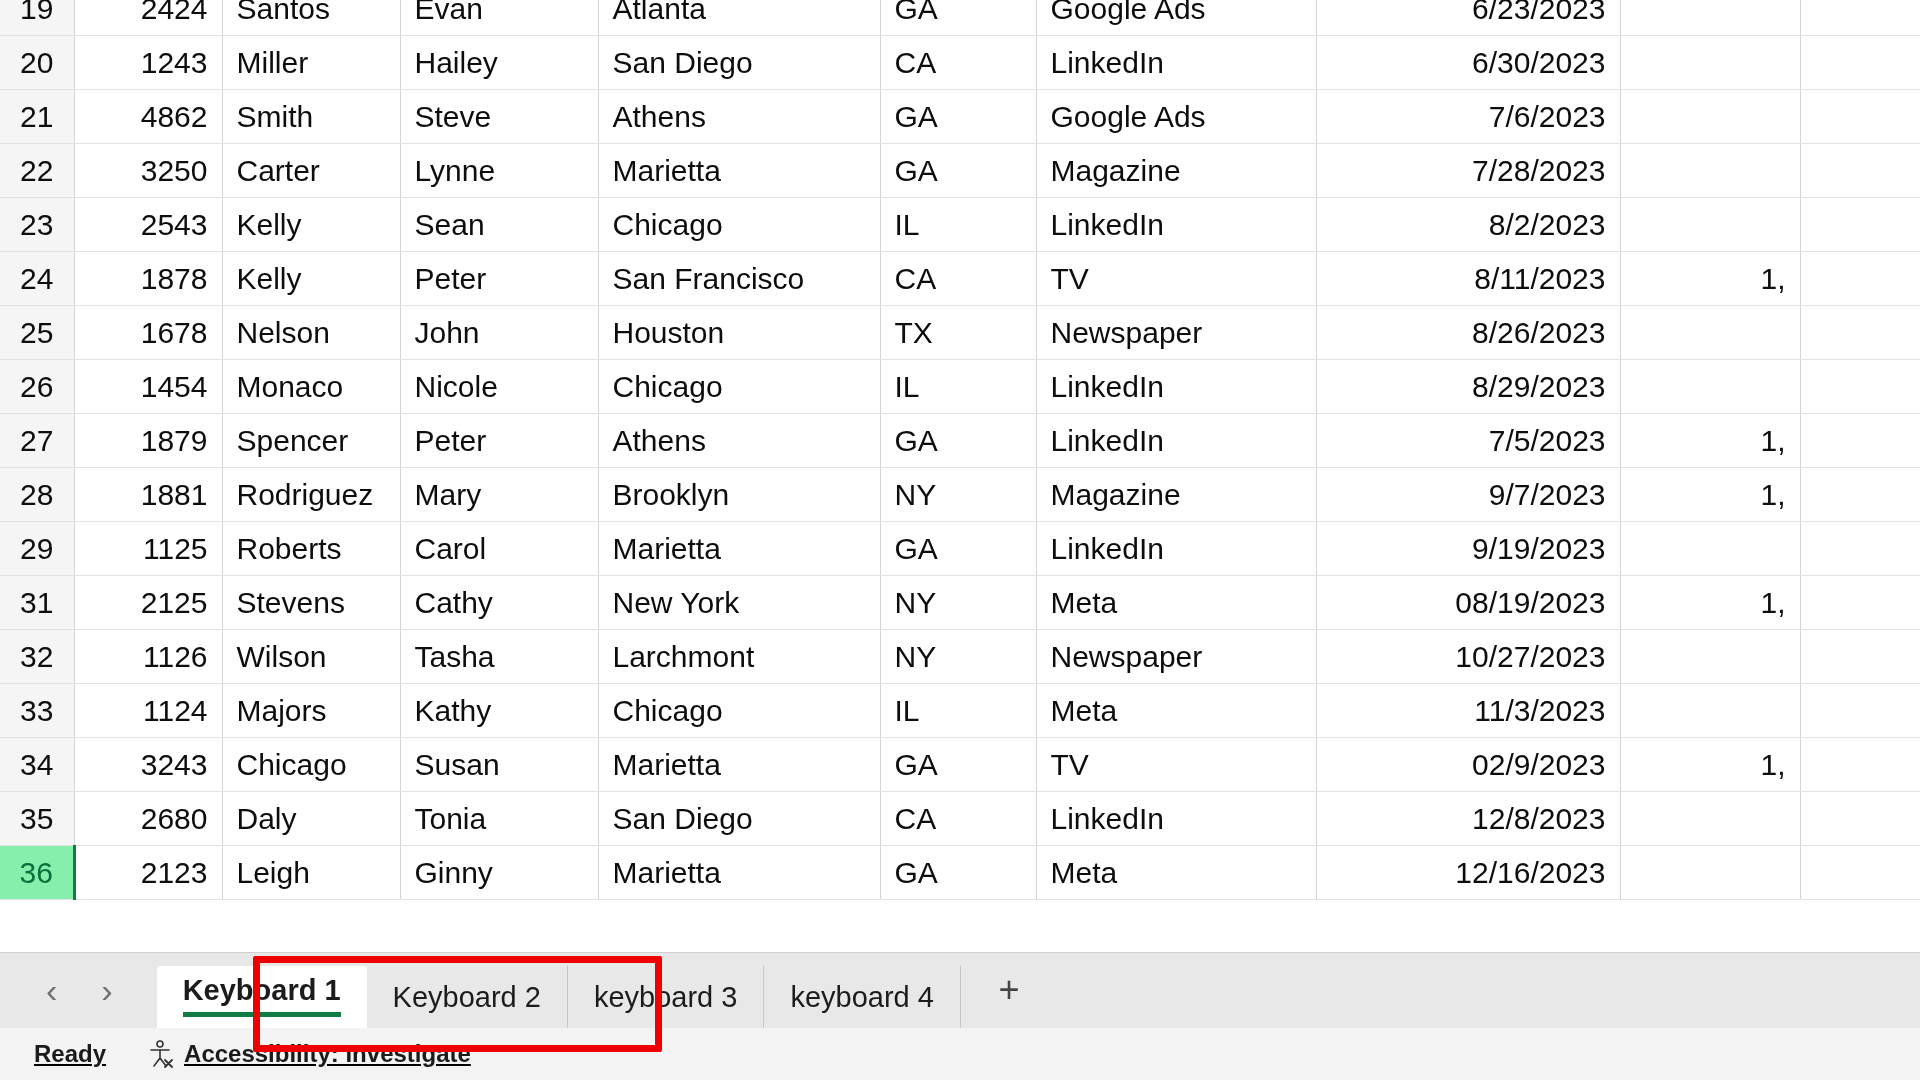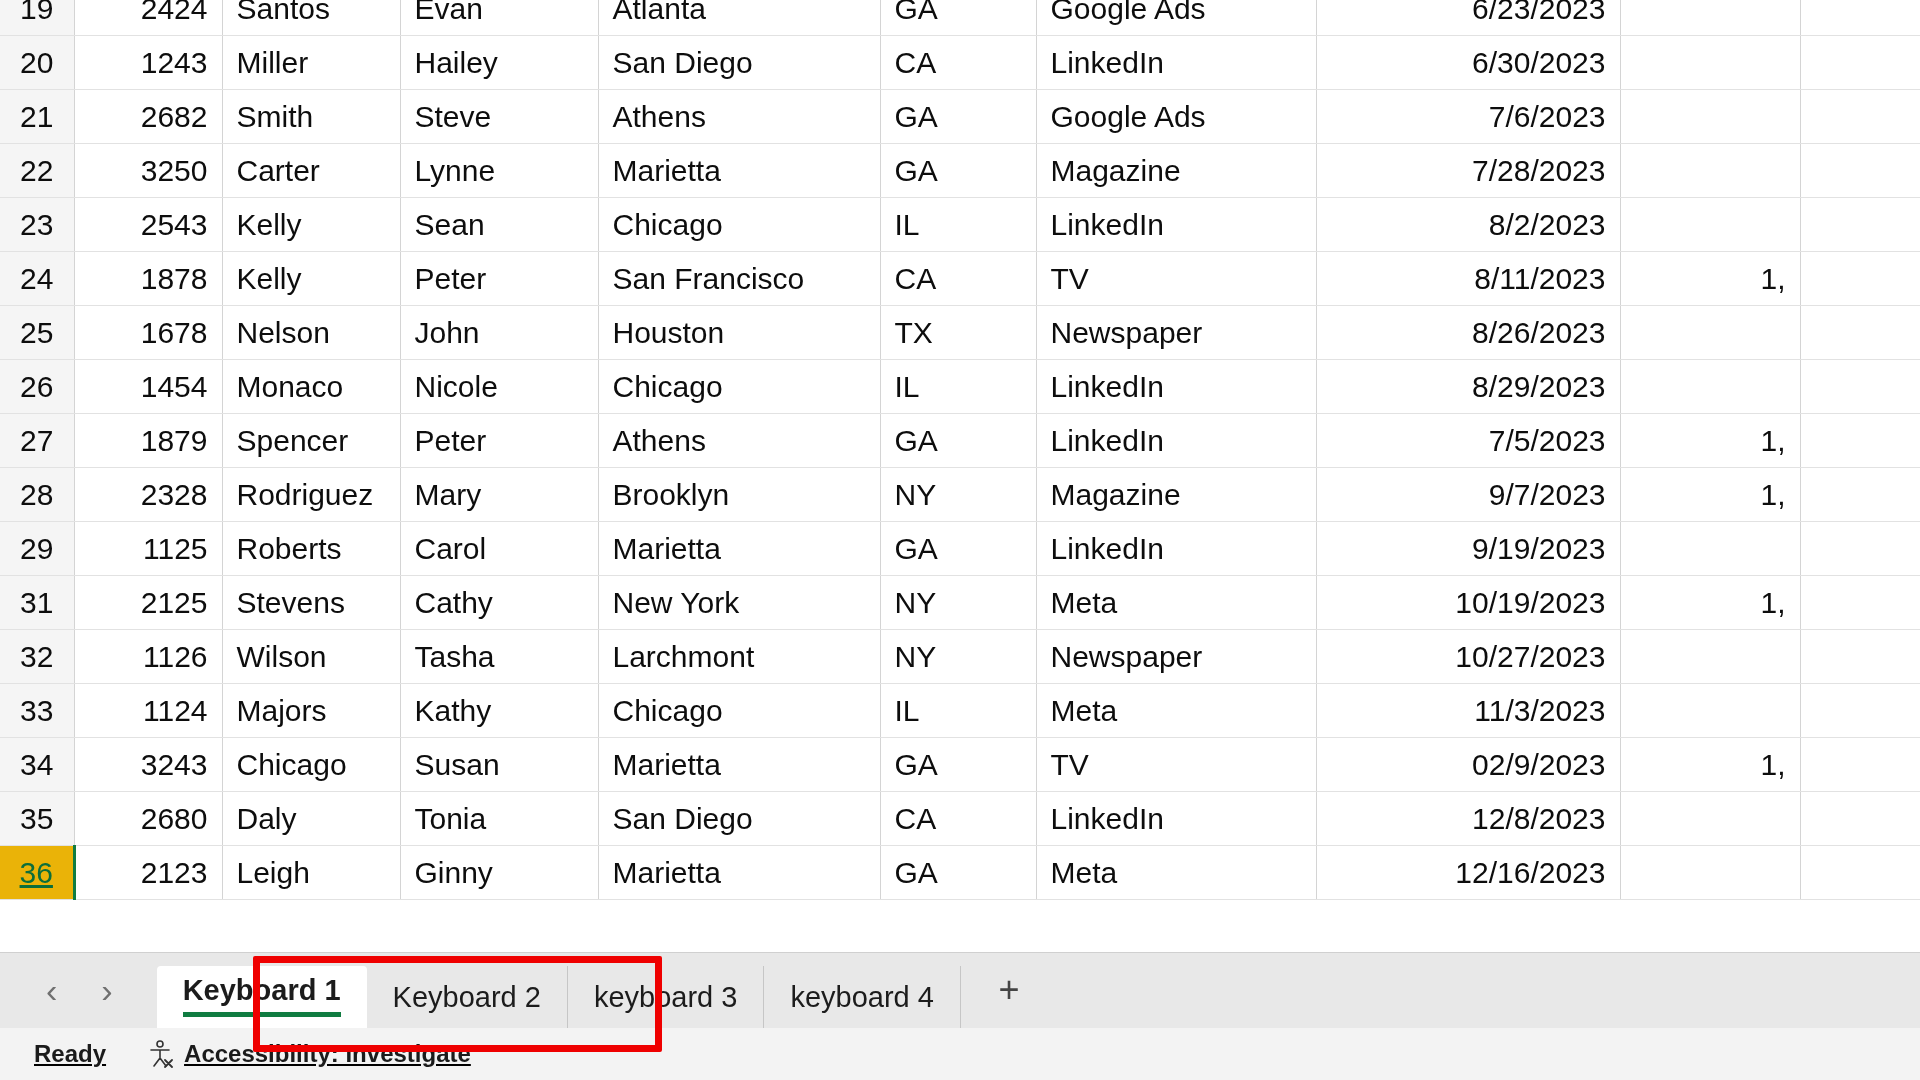--- a/index.html
+++ b/index.html
@@ -50,24 +50,23 @@
     background: #f5f5f5;
     color: #3c3c3c;
     text-align: center;
     font-weight: 400;
     font-size: 30px;
     border-right: 1px solid #b8b8b8;
     border-bottom: 1px solid #e2e2e2;
     padding: 0;
   }
   th.rowhdr.active {
-    background: #eab308;
+    background: #86efac;
     color: #0b6e3b;
     border-right: 3px solid #107c41;
-    text-decoration: underline;
   }
 
   
   col.c-row   { width: 74px;  }
   col.c-id    { width: 148px; }
   col.c-last  { width: 178px; }
   col.c-first { width: 198px; }
   col.c-city  { width: 282px; }
   col.c-state { width: 156px; }
   col.c-src   { width: 280px; }
@@ -225,21 +224,21 @@
             <td class="txt">Hailey</td>
             <td class="txt">San Diego</td>
             <td class="txt">CA</td>
             <td class="txt">LinkedIn</td>
             <td class="date">6/30/2023</td>
             <td class="amt"></td>
             <td class="blank"></td>
           </tr>
           <tr>
             <th class="rowhdr">21</th>
-            <td class="num">2682</td>
+            <td class="num">4862</td>
             <td class="txt">Smith</td>
             <td class="txt">Steve</td>
             <td class="txt">Athens</td>
             <td class="txt">GA</td>
             <td class="txt">Google Ads</td>
             <td class="date">7/6/2023</td>
             <td class="amt"></td>
             <td class="blank"></td>
           </tr>
           <tr>
@@ -309,21 +308,21 @@
             <td class="txt">Peter</td>
             <td class="txt">Athens</td>
             <td class="txt">GA</td>
             <td class="txt">LinkedIn</td>
             <td class="date">7/5/2023</td>
             <td class="amt">1,</td>
             <td class="blank"></td>
           </tr>
           <tr>
             <th class="rowhdr">28</th>
-            <td class="num">2328</td>
+            <td class="num">1881</td>
             <td class="txt">Rodriguez</td>
             <td class="txt">Mary</td>
             <td class="txt">Brooklyn</td>
             <td class="txt">NY</td>
             <td class="txt">Magazine</td>
             <td class="date">9/7/2023</td>
             <td class="amt">1,</td>
             <td class="blank"></td>
           </tr>
           <tr>
@@ -339,21 +338,21 @@
             <td class="blank"></td>
           </tr>
           <tr>
             <th class="rowhdr">31</th>
             <td class="num">2125</td>
             <td class="txt">Stevens</td>
             <td class="txt">Cathy</td>
             <td class="txt">New York</td>
             <td class="txt">NY</td>
             <td class="txt">Meta</td>
-            <td class="date">10/19/2023</td>
+            <td class="date">08/19/2023</td>
             <td class="amt">1,</td>
             <td class="blank"></td>
           </tr>
           <tr>
             <th class="rowhdr">32</th>
             <td class="num">1126</td>
             <td class="txt">Wilson</td>
             <td class="txt">Tasha</td>
             <td class="txt">Larchmont</td>
             <td class="txt">NY</td>

